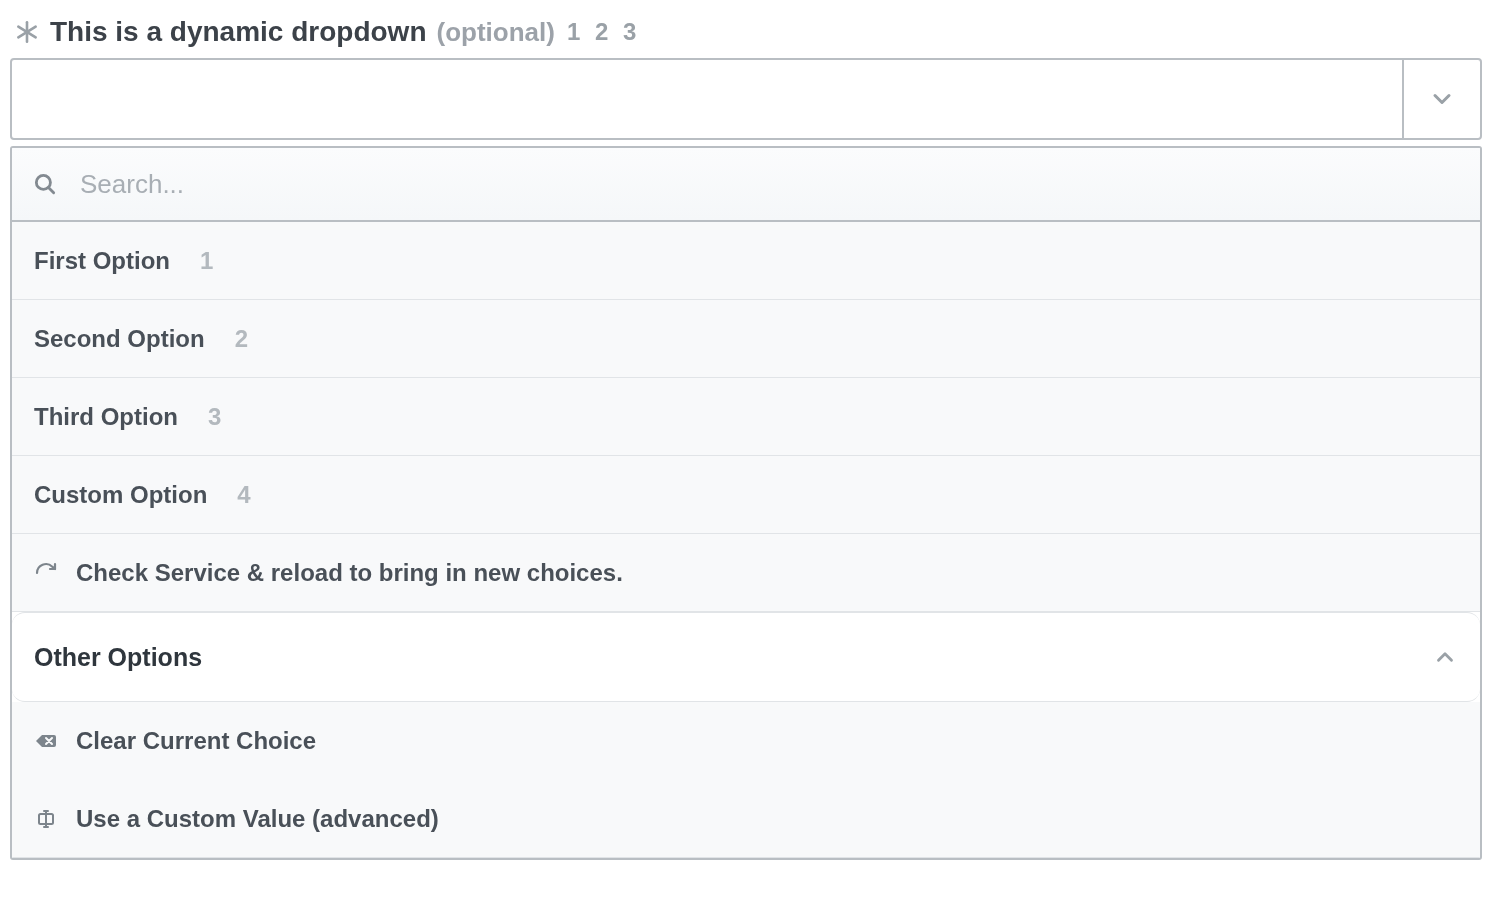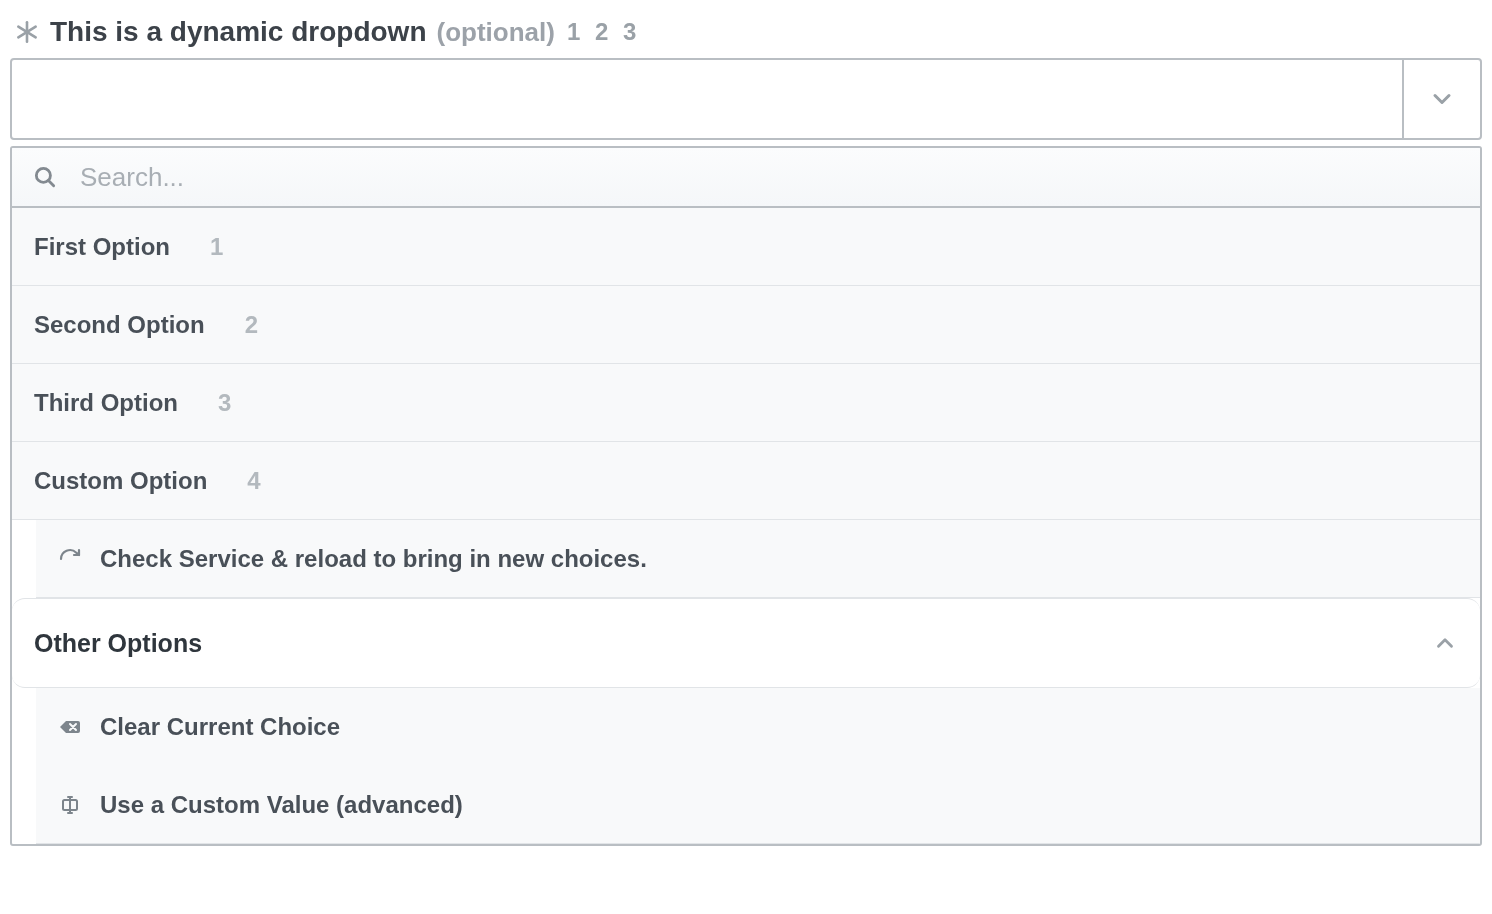--- a/index.html
+++ b/index.html
@@ -65,52 +65,52 @@
   
   .panel {
     border: 2px solid #b9bec3;
     border-radius: 3px;
     overflow: hidden;
   }
   .search-row {
     display: flex;
     align-items: center;
     gap: 20px;
-    height: 60px;
+    height: 74px;
     padding: 0 20px;
     background: linear-gradient(#fbfcfd, #f5f7f9);
     border-bottom: 2px solid #b9bec3;
   }
   .search-row svg { width: 26px; height: 26px; display:block; }
   .search-input {
     flex: 1;
     border: none;
     outline: none;
     background: transparent;
     font-size: 26px;
     color: #4a525a;
   }
   .search-input::placeholder { color: #a8aeb4; }
 
   .item {
     display: flex;
     align-items: center;
-    gap: 40px;
+    gap: 30px;
     height: 78px;
     padding: 0 22px;
     background: #f8f9fa;
     border-bottom: 1px solid #e1e4e7;
     font-size: 24px;
     cursor: pointer;
   }
   .item-label { font-weight: 700; color: #495058; }
   .item-sub   { font-weight: 600; color: #b3b9be; }
   .item svg.leading { width: 24px; height: 24px; display:block; flex: 0 0 auto; }
 
-  .item.action { gap: 18px; margin-left: 24px; }
+  .item.action { gap: 18px; }
   .item.action .item-label { font-weight: 700; color: #495058; }
 
   .section-header {
     display: flex;
     align-items: center;
     justify-content: space-between;
     height: 90px;
     padding: 0 22px;
     background: #ffffff;
     border-bottom: 1px solid #e1e4e7;

